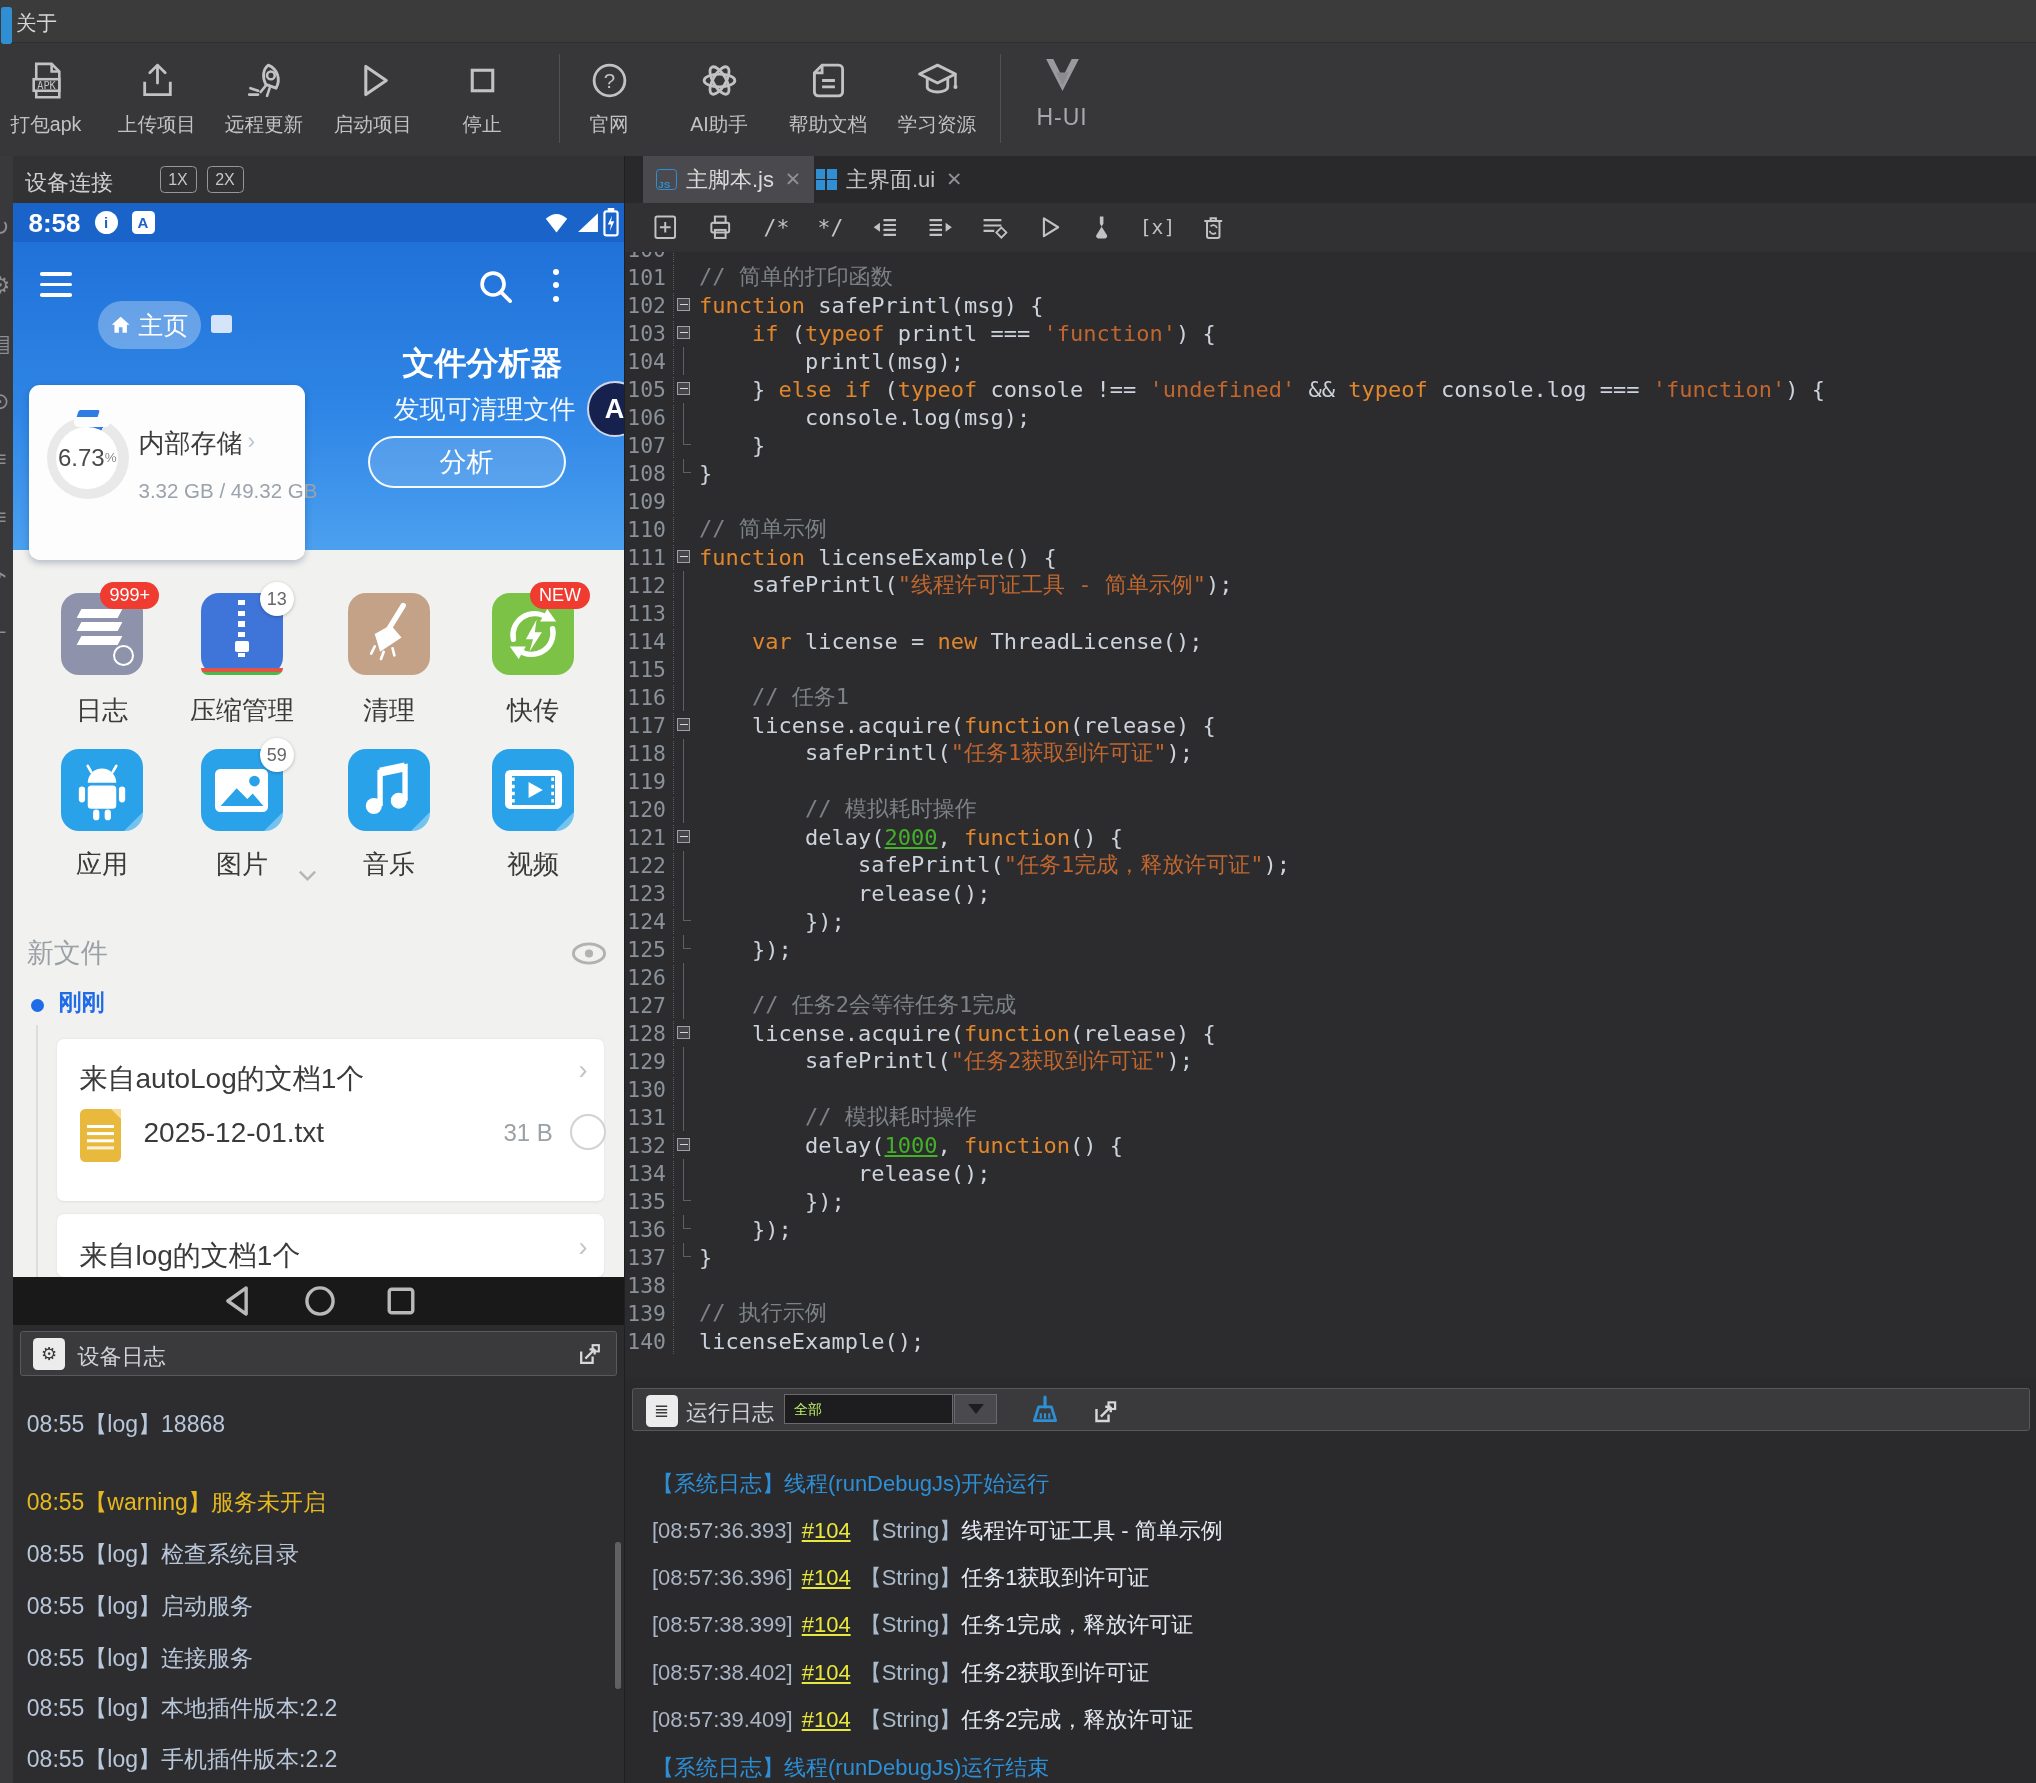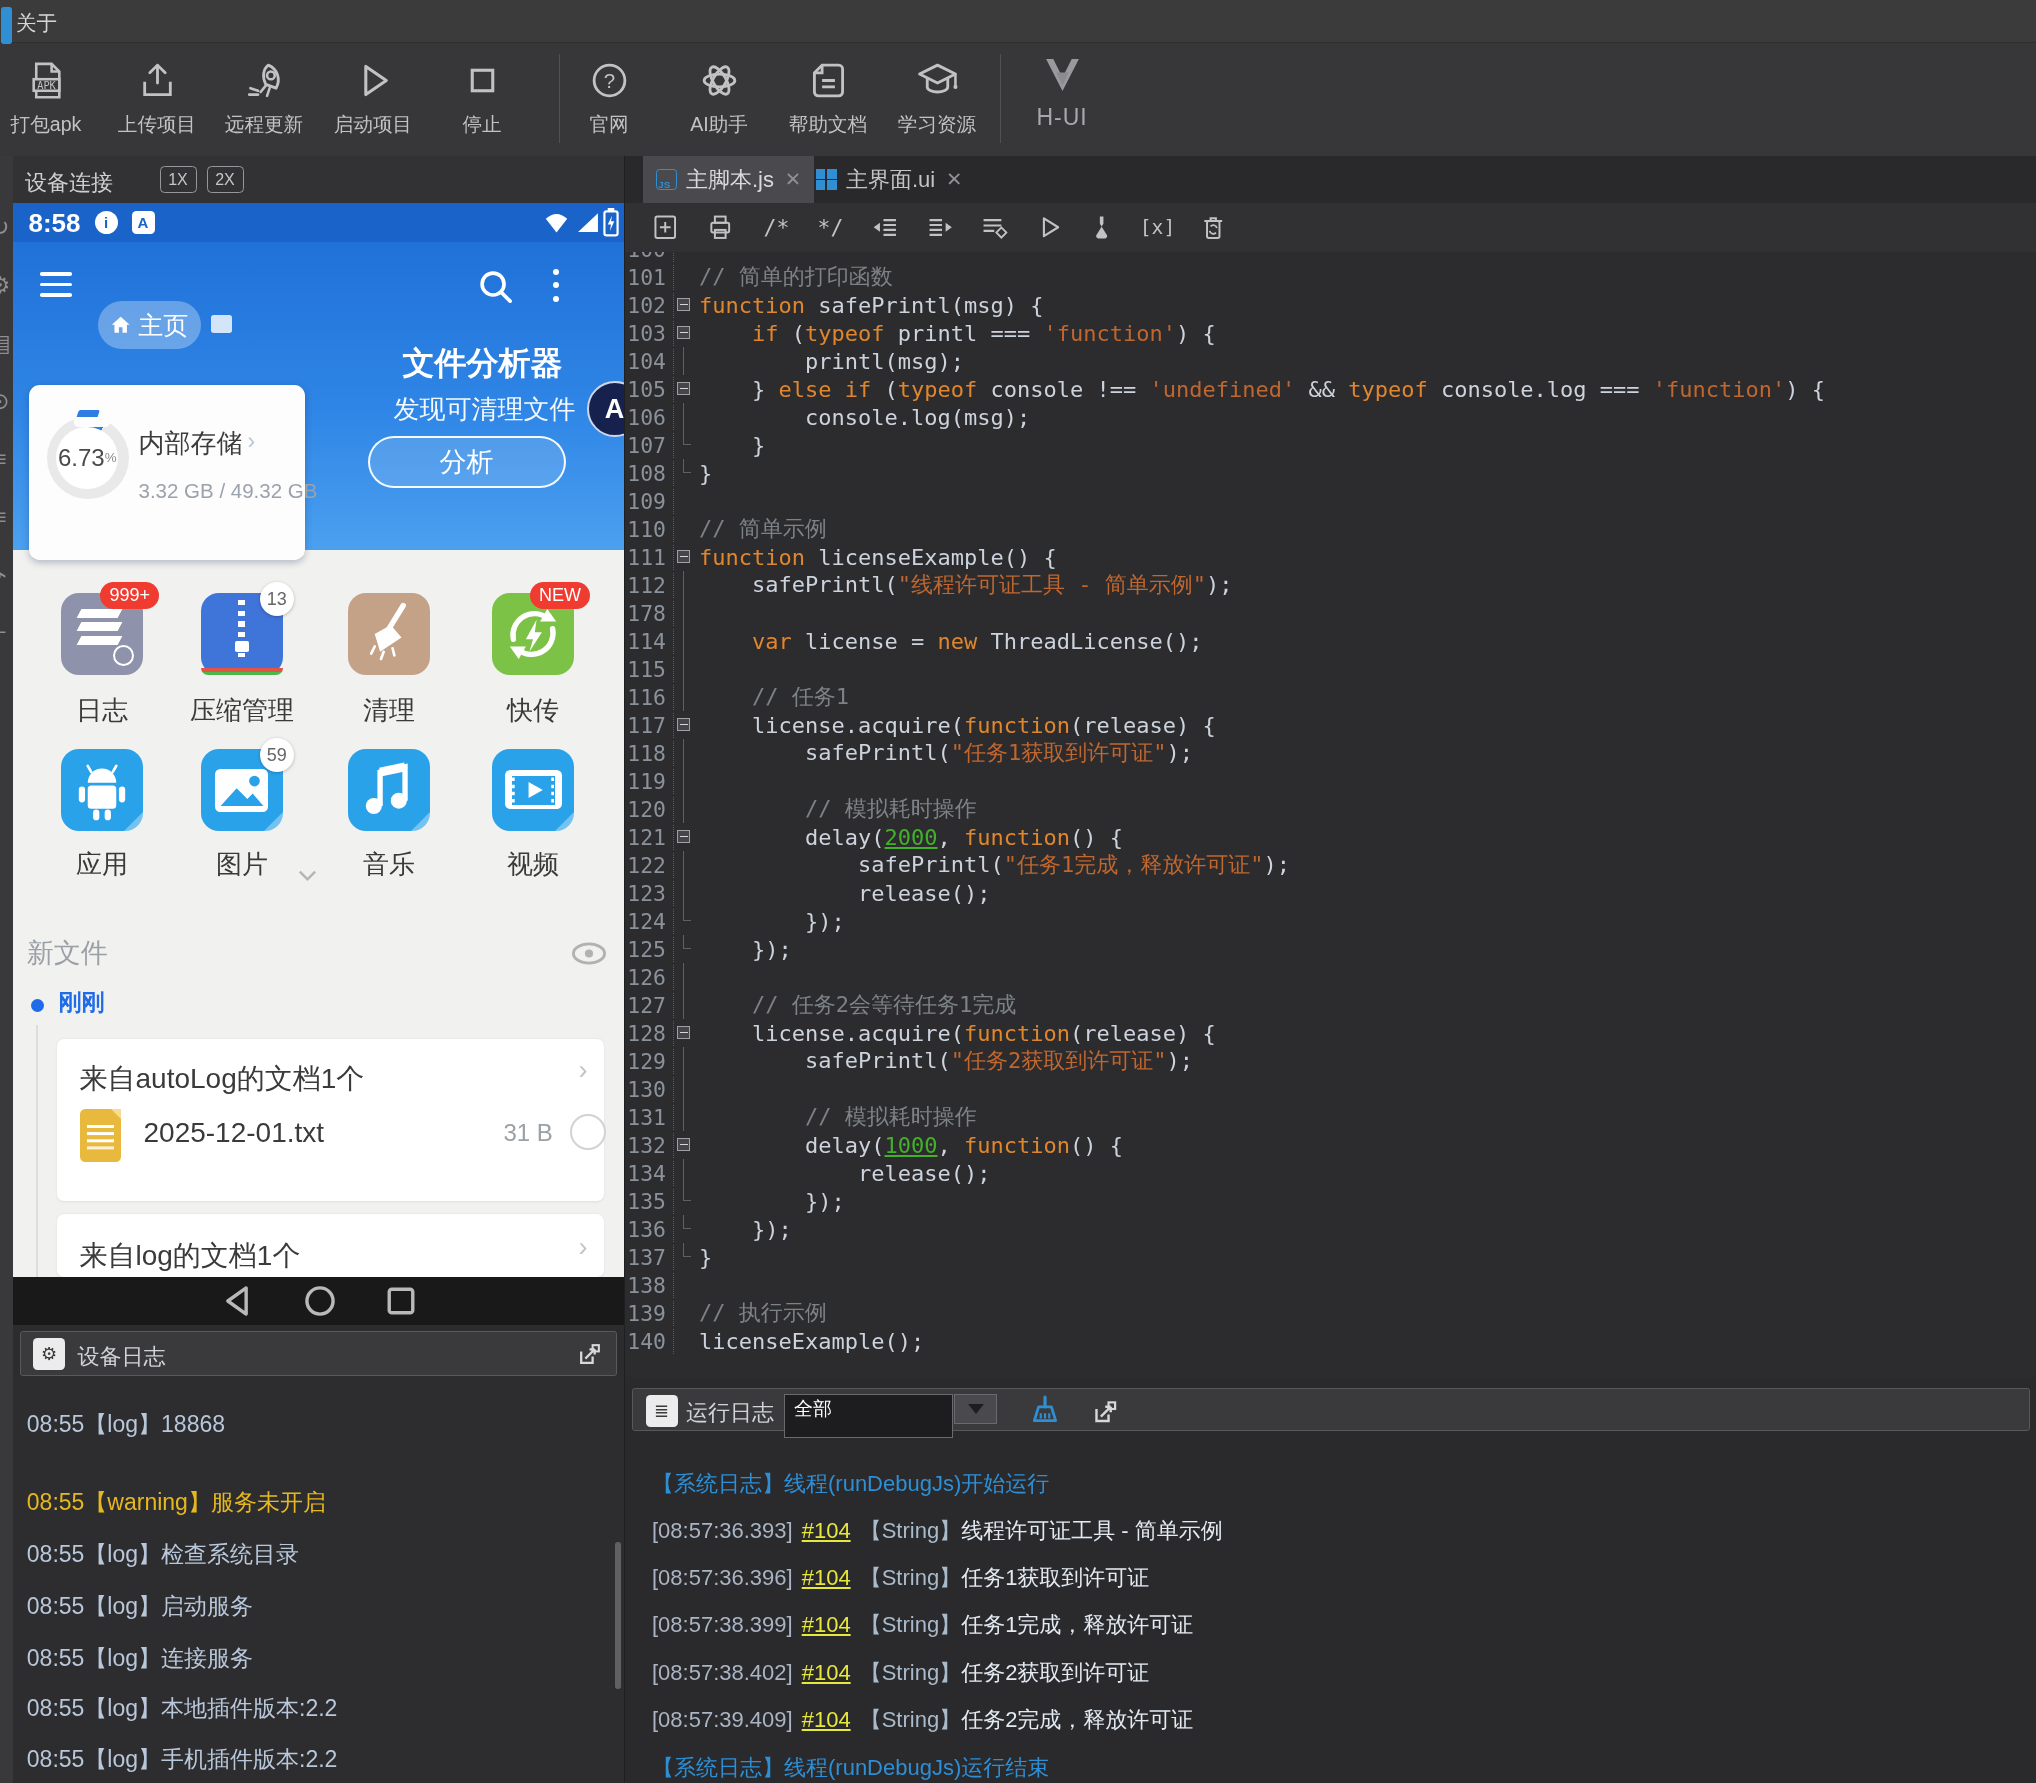--- a/index.html
+++ b/index.html
@@ -142,22 +142,22 @@
   .fm{position:absolute;left:9px;top:0;width:0.9px;height:28px;background:#5f5f63;}
   .fe{position:absolute;left:9px;top:0;width:0.9px;height:14.3px;background:#5f5f63;}
   .fe2{position:absolute;left:9px;top:13.4px;width:8px;height:0.9px;background:#5f5f63;}
   .k{color:#e0862c;} .s{color:#c0662f;} .n{color:#43b02a;text-decoration:underline;} .c{color:#7d8287;} .p{color:#ccd3dd;}
 
   
   #runlog{position:absolute;left:0;top:1221px;width:1412px;height:406px;background:#2a2a2c;}
   #runlog-header{position:absolute;left:7.1px;top:10.7px;width:1398px;height:43px;background:#3a3a3d;
                  border:0.9px solid #58585a;border-radius:2.7px;box-sizing:border-box;}
   #runlog-header .t{position:absolute;left:53px;top:9px;font-size:22px;color:#d0d3d7;}
-  #rl-select{position:absolute;left:151px;top:5.3px;width:169px;height:44px;background:#1d1d1f;
-             border:0.9px solid #6a6a6c;color:#ffffff;font-size:19px;line-height:28.5px;padding-left:9px;box-sizing:border-box;}
+  #rl-select{position:absolute;left:151px;top:5.3px;width:169px;height:30px;background:#1d1d1f;
+             border:0.9px solid #6a6a6c;color:#bef264;font-size:14px;line-height:28.5px;padding-left:9px;box-sizing:border-box;}
   #rl-arrow{position:absolute;left:321px;top:5.3px;width:43px;height:30px;background:#4a4a4e;border:0.9px solid #6a6a6c;
             box-sizing:border-box;display:flex;align-items:center;justify-content:center;}
   #rl-arrow .tri{width:0;height:0;border-left:8px solid transparent;border-right:8px solid transparent;border-top:10.7px solid #1e1e1e;}
   #rl-broom{position:absolute;left:396px;top:5.3px;color:#2e8fd5;}
   .rl{position:absolute;left:27px;font-size:22px;white-space:nowrap;}
   .rl .sys{color:#2d8fd6;}
   .rl .tm{color:#a9b4c4;} .rl .rf{color:#e8e73c;text-decoration:underline;margin:0 9px;}
   .rl .tg{color:#a9bacb;} .rl .tx{color:#e3eaf3;}
 </style>
 </head>
@@ -591,21 +591,21 @@
           <div class="cl"><span class="num">103</span><span class="fold"><span class="fs"></span></span><span class="codetext"><span class="p">    </span><span class="k">if</span><span class="p"> (</span><span class="k">typeof</span><span class="p"> printl === </span><span class="s">'function'</span><span class="p">) {</span></span></div>
           <div class="cl"><span class="num">104</span><span class="fold"><span class="fm"></span></span><span class="codetext"><span class="p">        printl(msg);</span></span></div>
           <div class="cl"><span class="num">105</span><span class="fold"><span class="fs"></span></span><span class="codetext"><span class="p">    } </span><span class="k">else</span><span class="p"> </span><span class="k">if</span><span class="p"> (</span><span class="k">typeof</span><span class="p"> console !== </span><span class="s">'undefined'</span><span class="p"> &amp;&amp; </span><span class="k">typeof</span><span class="p"> console.log === </span><span class="s">'function'</span><span class="p">) {</span></span></div>
           <div class="cl"><span class="num">106</span><span class="fold"><span class="fm"></span></span><span class="codetext"><span class="p">        console.log(msg);</span></span></div>
           <div class="cl"><span class="num">107</span><span class="fold"><span class="fe"></span><span class="fe2"></span></span><span class="codetext"><span class="p">    }</span></span></div>
           <div class="cl"><span class="num">108</span><span class="fold"><span class="fe"></span><span class="fe2"></span></span><span class="codetext"><span class="p">}</span></span></div>
           <div class="cl"><span class="num">109</span><span class="fold"></span><span class="codetext"></span></div>
           <div class="cl"><span class="num">110</span><span class="fold"></span><span class="codetext"><span class="c">// 简单示例</span></span></div>
           <div class="cl"><span class="num">111</span><span class="fold"><span class="fs"></span></span><span class="codetext"><span class="k">function</span><span class="p"> licenseExample() {</span></span></div>
           <div class="cl"><span class="num">112</span><span class="fold"><span class="fm"></span></span><span class="codetext"><span class="p">    safePrintl(</span><span class="s">"线程许可证工具 - 简单示例"</span><span class="p">);</span></span></div>
-          <div class="cl"><span class="num">178</span><span class="fold"><span class="fm"></span></span><span class="codetext"></span></div>
+          <div class="cl"><span class="num">113</span><span class="fold"><span class="fm"></span></span><span class="codetext"></span></div>
           <div class="cl"><span class="num">114</span><span class="fold"><span class="fm"></span></span><span class="codetext"><span class="p">    </span><span class="k">var</span><span class="p"> license = </span><span class="k">new</span><span class="p"> ThreadLicense();</span></span></div>
           <div class="cl"><span class="num">115</span><span class="fold"><span class="fm"></span></span><span class="codetext"></span></div>
           <div class="cl"><span class="num">116</span><span class="fold"><span class="fm"></span></span><span class="codetext"><span class="p">    </span><span class="c">// 任务1</span></span></div>
           <div class="cl"><span class="num">117</span><span class="fold"><span class="fs"></span></span><span class="codetext"><span class="p">    license.acquire(</span><span class="k">function</span><span class="p">(release) {</span></span></div>
           <div class="cl"><span class="num">118</span><span class="fold"><span class="fm"></span></span><span class="codetext"><span class="p">        safePrintl(</span><span class="s">"任务1获取到许可证"</span><span class="p">);</span></span></div>
           <div class="cl"><span class="num">119</span><span class="fold"><span class="fm"></span></span><span class="codetext"></span></div>
           <div class="cl"><span class="num">120</span><span class="fold"><span class="fm"></span></span><span class="codetext"><span class="p">        </span><span class="c">// 模拟耗时操作</span></span></div>
           <div class="cl"><span class="num">121</span><span class="fold"><span class="fs"></span></span><span class="codetext"><span class="p">        delay(</span><span class="n">2000</span><span class="p">, </span><span class="k">function</span><span class="p">() {</span></span></div>
           <div class="cl"><span class="num">122</span><span class="fold"><span class="fm"></span></span><span class="codetext"><span class="p">            safePrintl(</span><span class="s">"任务1完成，释放许可证"</span><span class="p">);</span></span></div>
           <div class="cl"><span class="num">123</span><span class="fold"><span class="fm"></span></span><span class="codetext"><span class="p">            release();</span></span></div>

